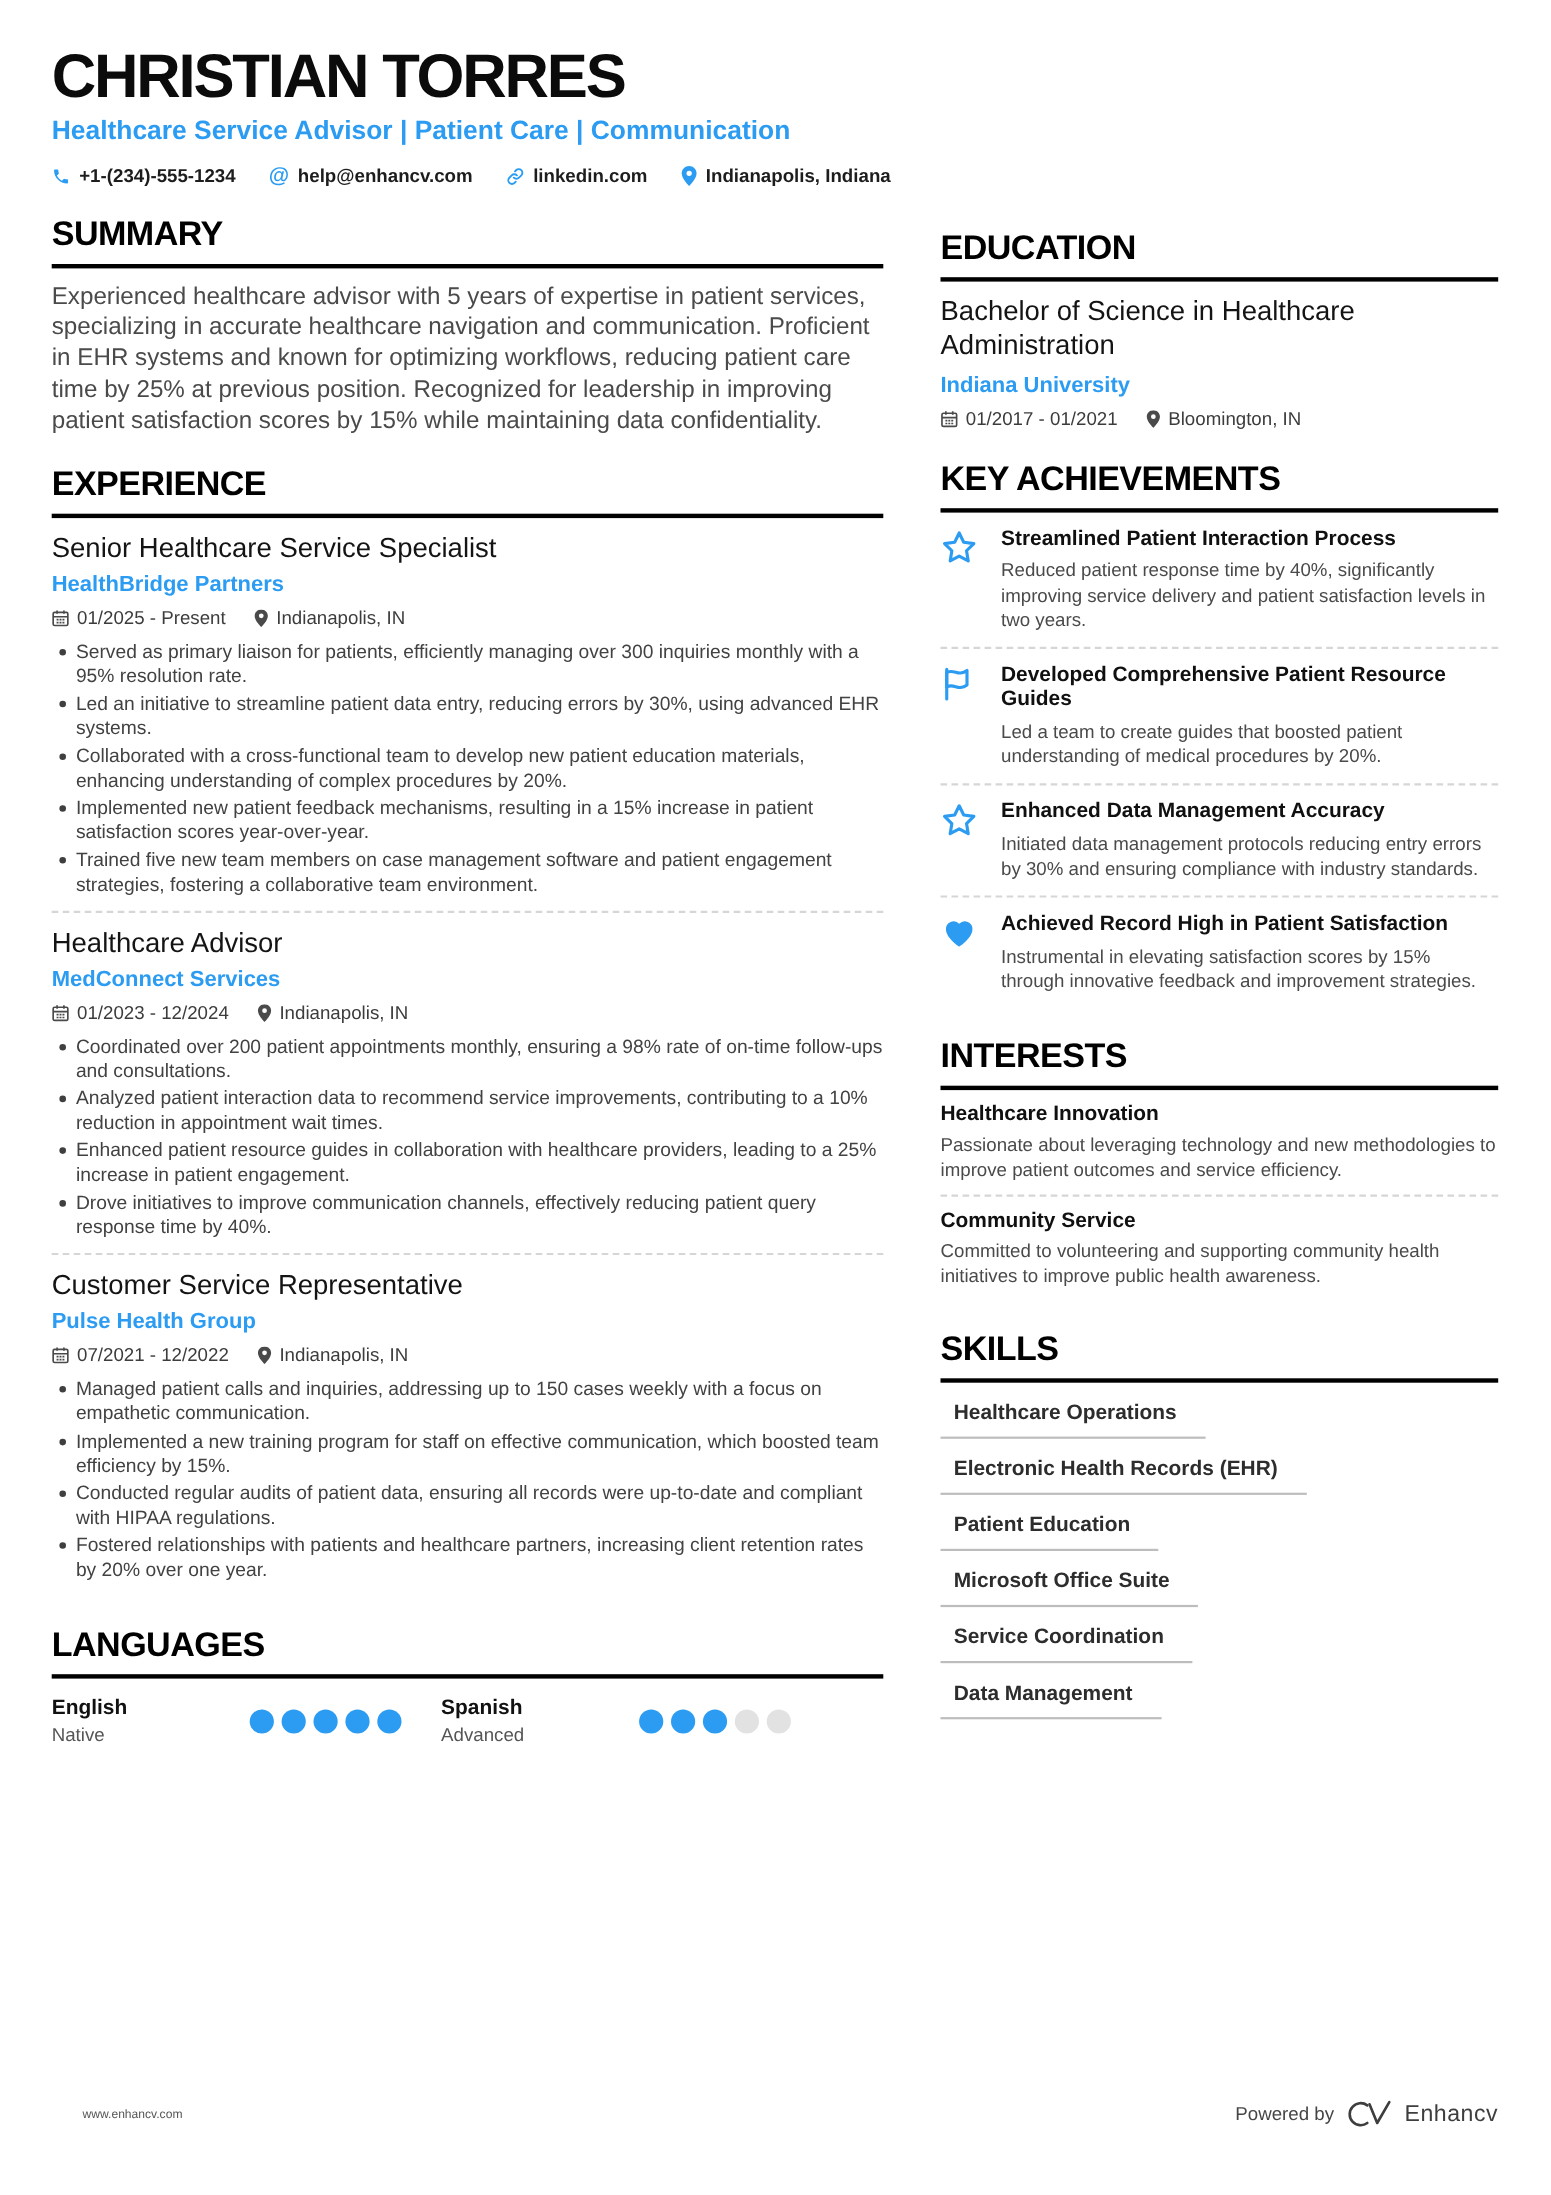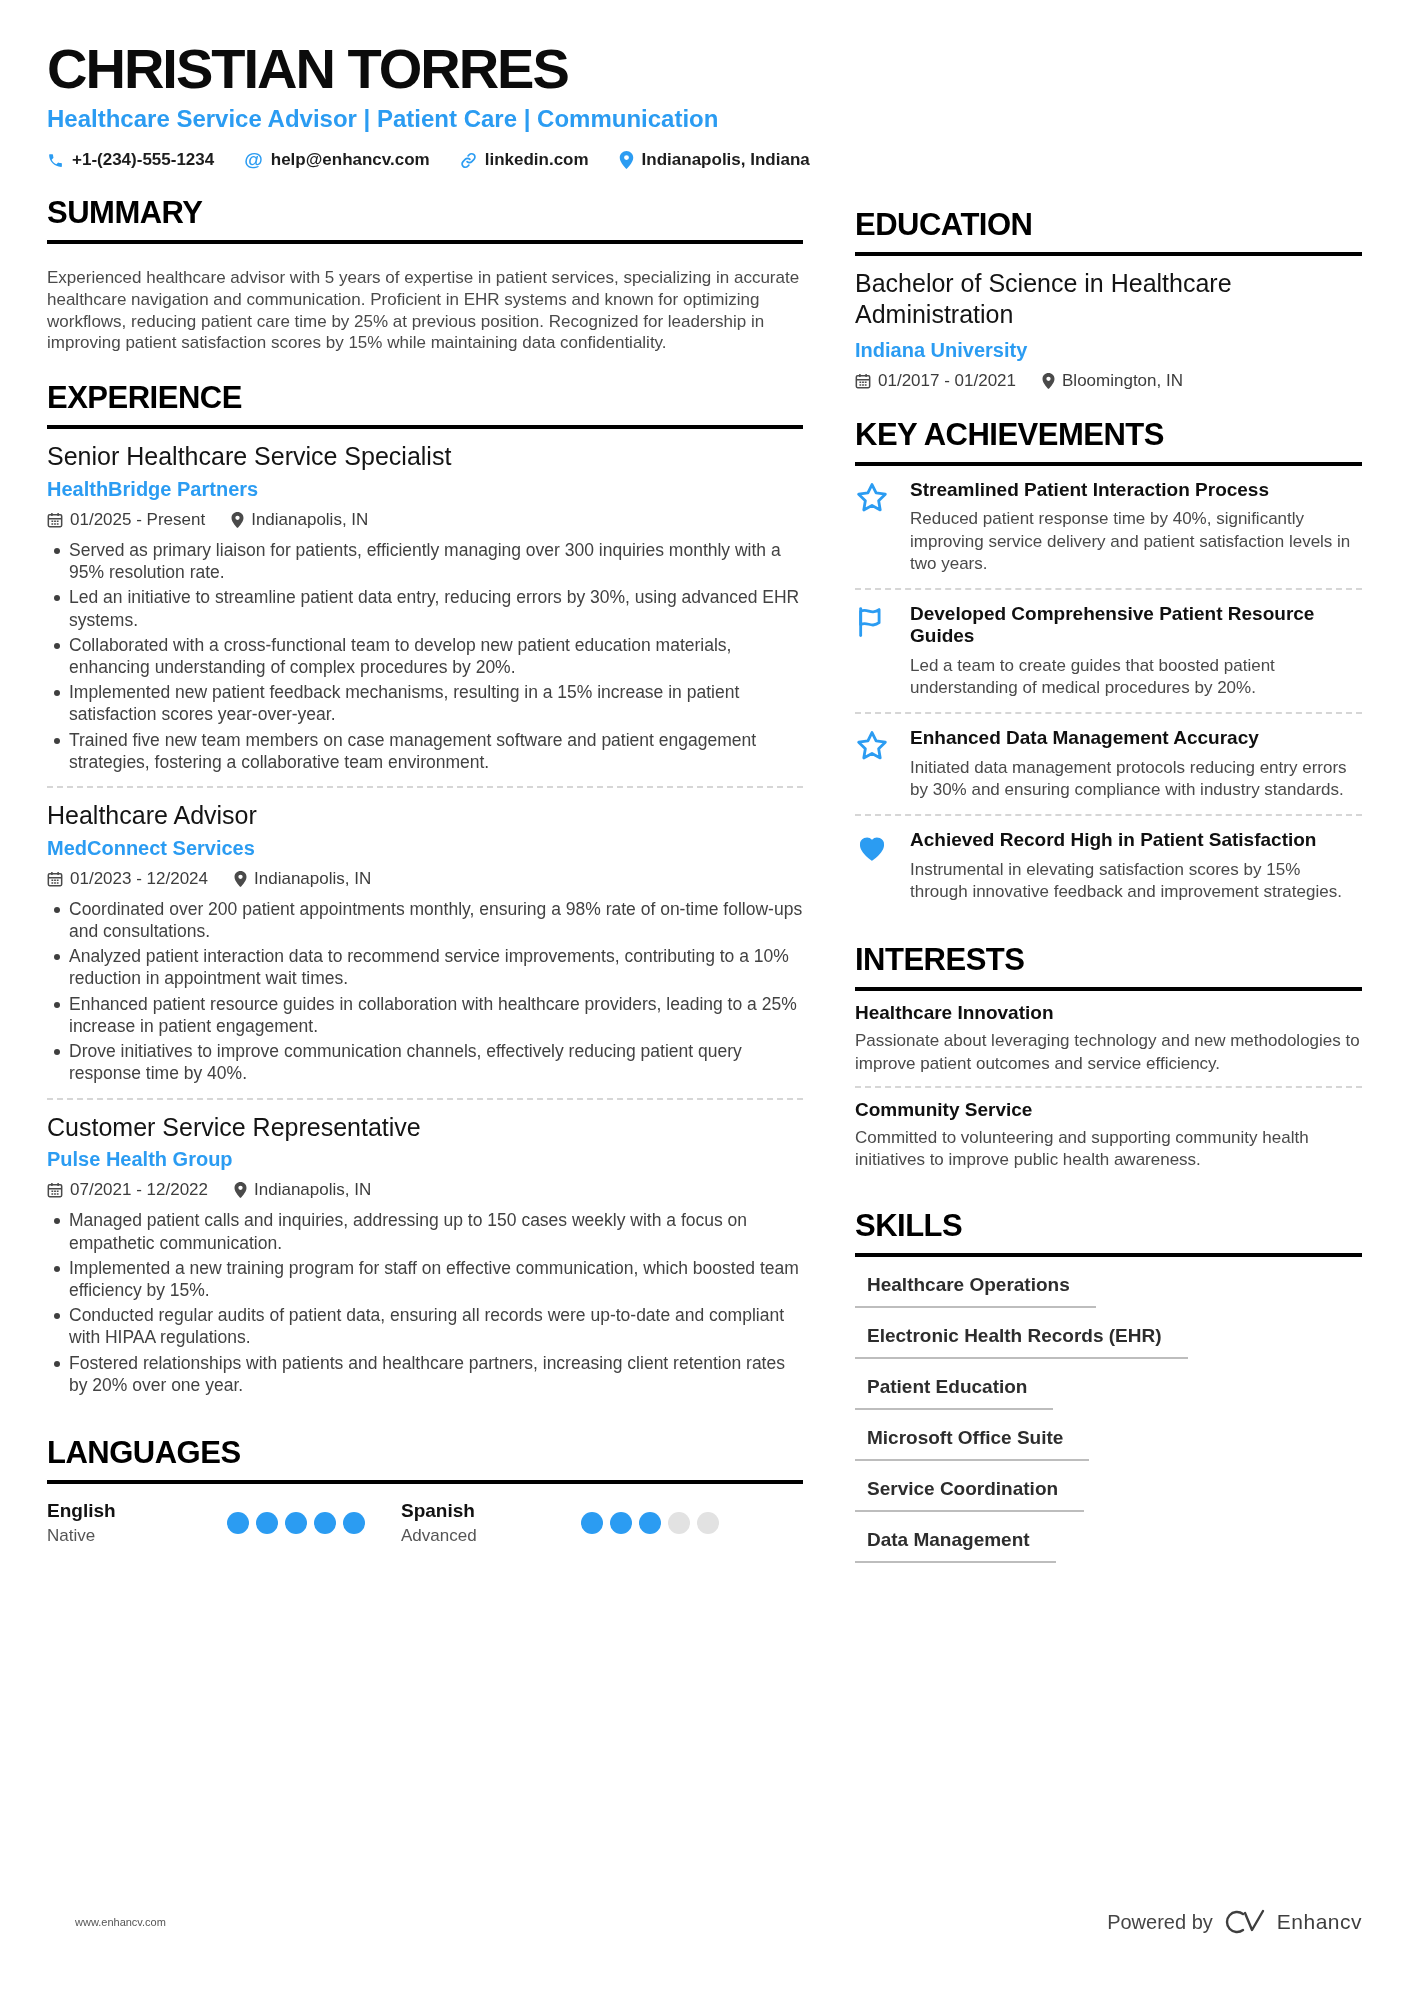--- a/index.html
+++ b/index.html
@@ -24,21 +24,21 @@
   .col-left { width:756px; flex:0 0 756px; }
   .col-right { flex:1; min-width:0;margin-top:12px; }
 
   
   .section-head {
     font-size:31px; font-weight:800; letter-spacing:-0.5px; color:#000;
     border-bottom:4px solid #000; padding-bottom:9px;
   }
   .section { margin-bottom:26px; }
 
-  .summary-text { font-size:17px; line-height:1.28; color:var(--body); margin-top:23px; }
+  .summary-text { font-size:22px; line-height:1.28; color:var(--body); margin-top:11px; }
 
   
   .job { padding:13px 0 10px; }
   .job + .dashed, .dashed { border-top:2px dashed var(--line); }
   .job-title { font-size:25px; font-weight:400; color:#141414; line-height:1.15; }
   .job-company { font-size:20px; font-weight:700; color:var(--accent); margin-top:7px; }
   .meta-row { display:flex; align-items:center; gap:26px; margin-top:9px; font-size:17px; color:var(--meta); }
   .meta-item { display:flex; align-items:center; gap:7px; }
   .bullets { list-style:none; margin-top:9px; }
   .bullets li { position:relative; padding-left:22px; font-size:17.5px; line-height:1.27; color:#424242; margin-bottom:3px; }
@@ -69,21 +69,21 @@
 
   
   .interest { padding:11px 0; }
   .interest-title { font-size:19px; font-weight:700; color:#101010; }
   .interest-desc { font-size:17px; line-height:1.3; color:var(--body); margin-top:6px; }
 
   
   .footer { position:absolute; left:47px; right:48px; bottom:58px; display:flex; justify-content:space-between; align-items:center; }
   .footer-site { font-size:11px; color:#555;margin-left:28px; }
   .powered { display:flex; align-items:center; gap:10px; }
-  .powered-label { font-size:20px; color:#454545;padding-left:12px; }
+  .powered-label { font-size:17px; color:#454545;padding-left:12px; }
   .brand-name { font-size:21px; color:#3e3e3e; letter-spacing:0.5px; }
 
   svg { display:block; }
 </style>
 </head>
 <body>
 
 <div class="page">
 
   <div>

